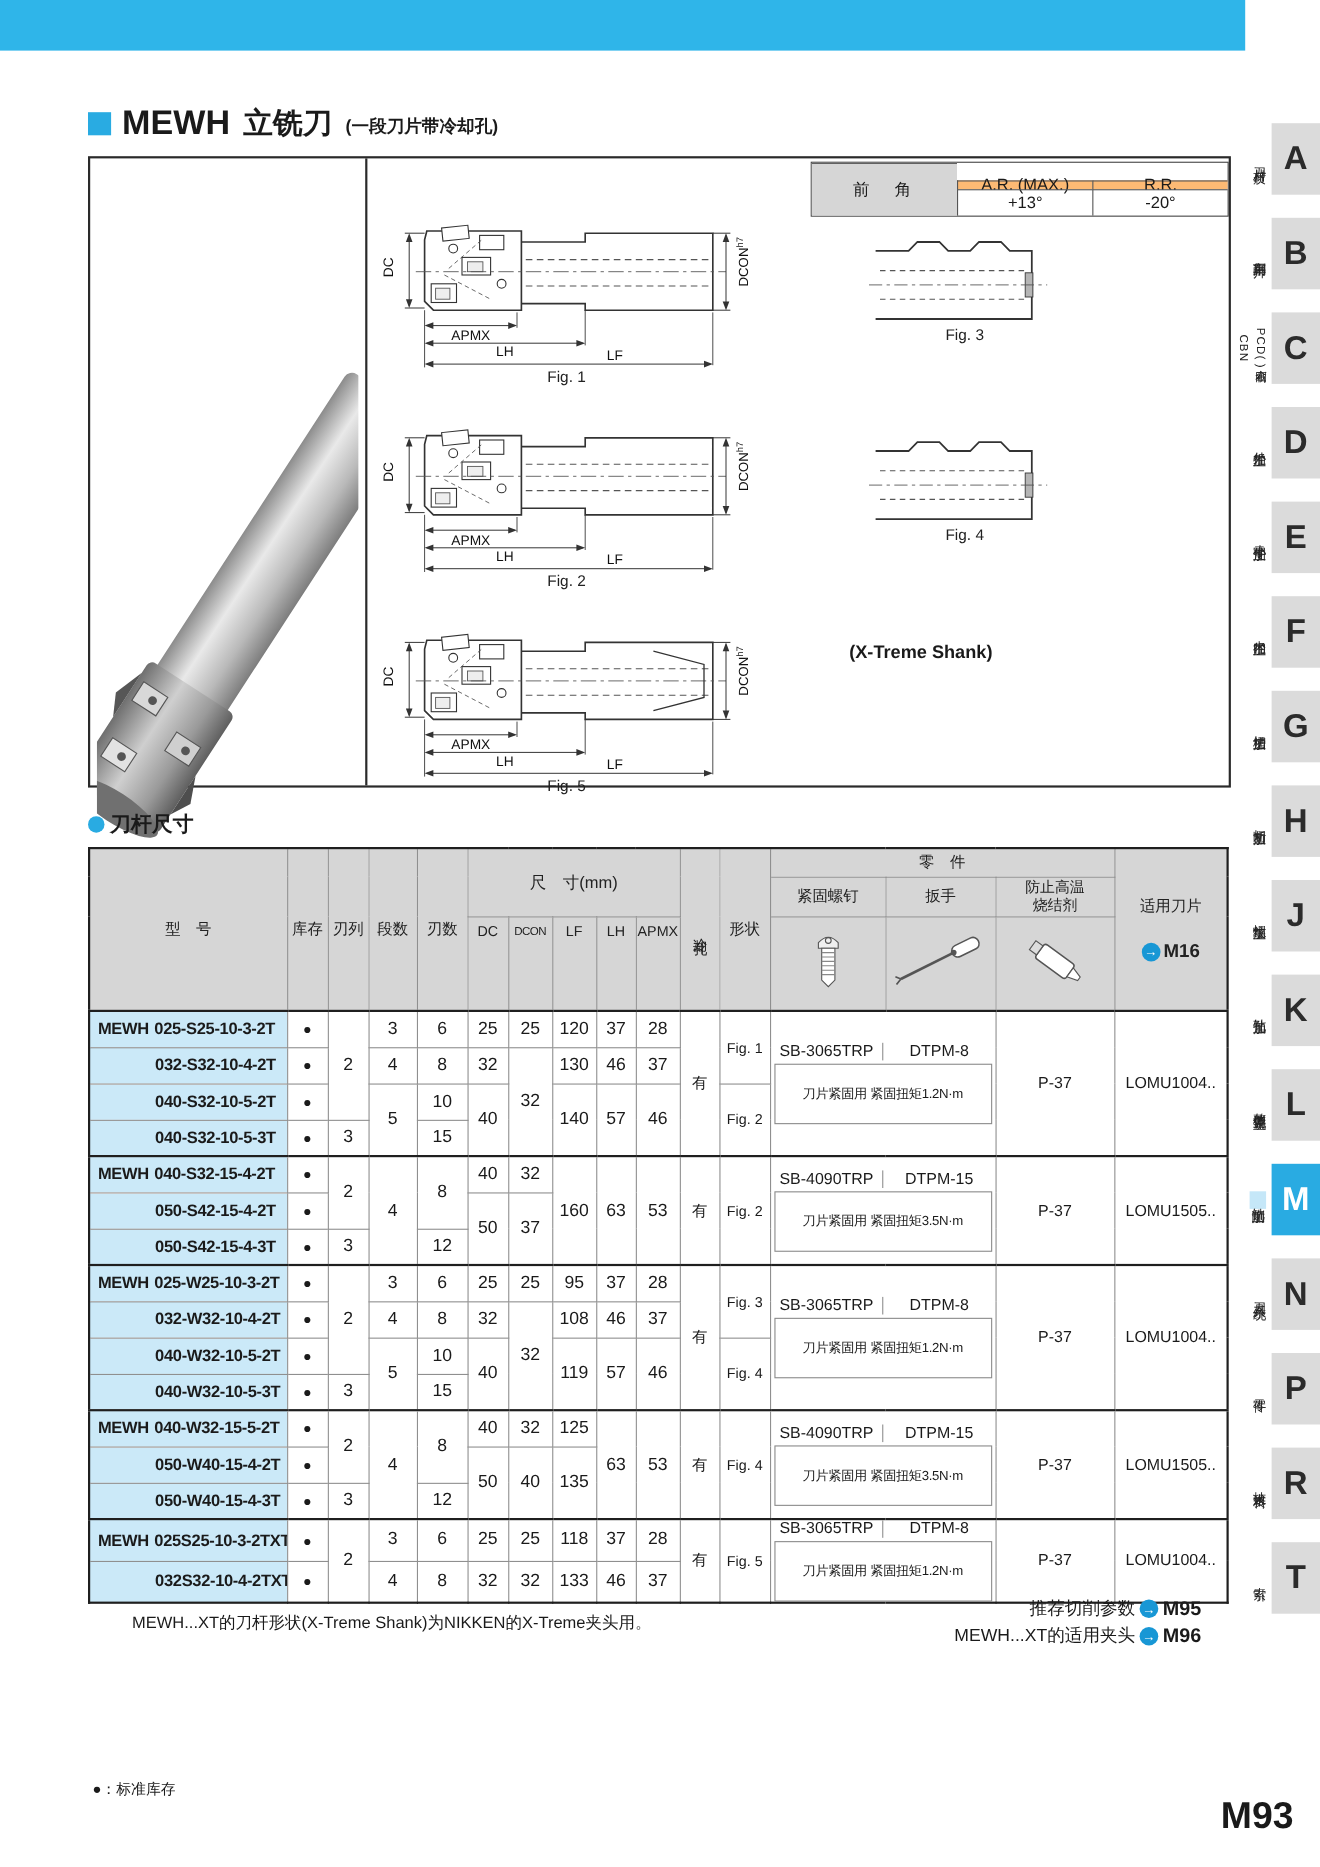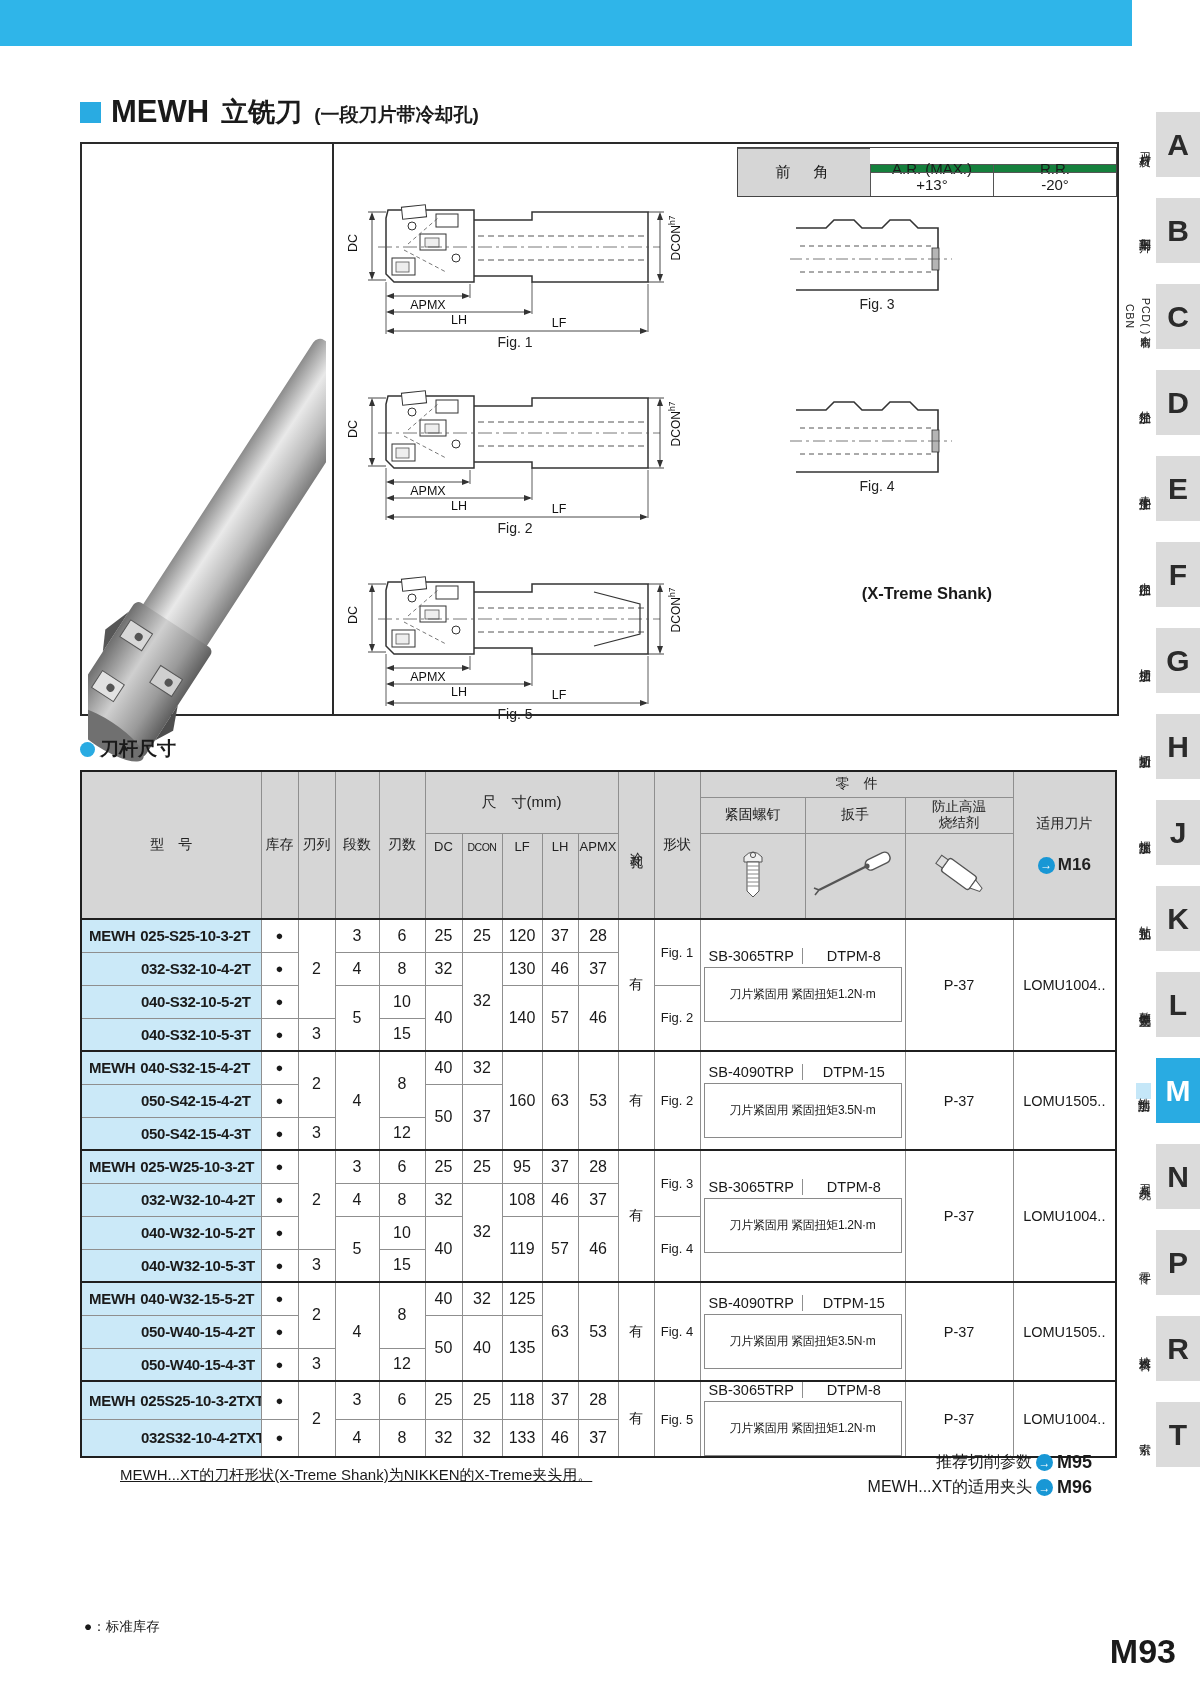--- a/index.html
+++ b/index.html
@@ -4,41 +4,41 @@
 <style>
   html,body{margin:0;padding:0;background:#fff;}
   .page{position:relative;width:1200px;height:1697px;background:#fff;overflow:hidden;
         font-family:"Liberation Sans","DejaVu Sans",sans-serif;color:#1a1a1a;}
   .topbar{position:absolute;left:0;top:0;width:1132px;height:46px;background:#2fb5e9;}
   
   .title{position:absolute;left:80px;top:94px;display:flex;align-items:center;gap:10px;}
   .tsq{width:21px;height:21px;background:#29abe2;display:inline-block;}
   .tcode{font-size:31px;font-weight:bold;letter-spacing:0;}
   .tname{font-size:27px;font-weight:bold;margin-left:2px;}
-  .tparen{font-size:19px;font-weight:bold;margin-left:2px;margin-top:6px;}
+  .tparen{font-size:16px;font-weight:bold;margin-left:2px;margin-top:6px;}
   
   .figbox{position:absolute;left:80px;top:142px;width:1035px;height:570px;border:2px solid #2a2a2a;}
   .vdiv{position:absolute;left:250px;top:0;bottom:0;width:1.5px;background:#2a2a2a;}
   .angle{position:absolute;left:655px;top:3px;width:378px;height:48px;display:grid;
          grid-template-columns:132px 123px 123px;grid-template-rows:24px 24px;
          border:1.5px solid #444;font-size:15px;}
   .angle>div{display:flex;align-items:center;justify-content:center;border-left:1px solid #555;border-top:1px solid #555;}
   .a-lab{grid-row:1/3;background:#d6d6d6;border-left:none!important;letter-spacing:4px;}
-  .a-h{background:#15803d;margin-top:16px;}
+  .a-h{background:#fdba74;margin-top:16px;}
   .cfig,.sfig{position:absolute;}
   .dim{position:absolute;font-size:12.5px;color:#111;white-space:nowrap;}
   .dim-dc{left:-6px;top:52px;transform:rotate(-90deg);}
   .dim-apmx{left:36px;top:114px;width:84px;text-align:center;}
   .dim-lh{left:36px;top:129px;width:146px;text-align:center;}
   .dim-lf{left:120px;top:132px;width:178px;text-align:center;}
   .dim-dcon{right:-18px;top:46px;transform:rotate(-90deg);font-size:12px;}
   .dim-dcon sup{font-size:8.5px;}
   .cap{position:absolute;left:0;right:0;top:150px;text-align:center;font-size:14px;color:#222;}
   .sfig .cap{top:92px;}
-  .xtreme{position:absolute;left:690px;top:440px;width:220px;text-align:right;
+  .xtreme{position:absolute;left:690px;top:440px;width:220px;text-align:left;
           font-size:16.5px;font-weight:bold;}
   .photo{position:absolute;left:6px;top:160px;width:238px;height:540px;overflow:hidden;}
   
   .seclab{position:absolute;left:80px;top:736px;display:flex;align-items:center;gap:5px;}
   .sdot{width:15px;height:15px;border-radius:50%;background:#29abe2;display:inline-block;}
   .sectxt{font-size:19px;font-weight:bold;}
   
   .spec{position:absolute;left:80px;top:770px;border-collapse:collapse;table-layout:fixed;
         width:1035px;border:2px solid #1f1f1f;}
   .spec th,.spec td{border:1px solid #8f8f8f;text-align:center;vertical-align:middle;
@@ -67,21 +67,21 @@
   .pnames span:last-child{border-left:1px solid #8f8f8f;}
   .pnote{border:1.2px solid #8a8a8a;margin:3px 3px 0 3px;font-size:12px;white-space:nowrap;
          padding:18px 0;letter-spacing:-0.3px;}
   td.ins{font-size:14.5px;}
   td.anti{font-size:14.5px;}
   .circ{display:inline-flex;width:17px;height:17px;border-radius:50%;background:#1897d5;color:#fff;
         font-size:12px;align-items:center;justify-content:center;font-weight:bold;flex:none;}
   
   .notes{position:absolute;left:82px;top:1458px;width:660px;}
   .n1{display:flex;align-items:flex-start;gap:8px;font-size:14.5px;}
-  .n2{margin-left:38px;margin-top:8px;font-size:15px;text-decoration:underline;}
+  .n2{margin-left:38px;margin-top:8px;font-size:15px;}
   .refs{position:absolute;right:108px;top:1452px;text-align:right;}
   .ref{display:flex;justify-content:flex-end;align-items:center;gap:4px;font-size:16px;margin-bottom:4px;}
   .ref b{font-size:18px;}
   
   .sidebar{position:absolute;right:0;top:112px;display:flex;flex-direction:column;gap:21px;}
   .tab{display:flex;align-items:center;justify-content:flex-end;gap:5px;height:65px;}
   .tlabel{writing-mode:vertical-rl;font-size:12px;letter-spacing:1px;color:#222;
           display:flex;align-items:center;max-height:80px;line-height:1.05;}
   .tletter{width:44px;height:65px;background:#dbdbdb;color:#2b2b2b;font-size:30px;font-weight:bold;
           display:flex;align-items:center;justify-content:center;margin-right:0;}

